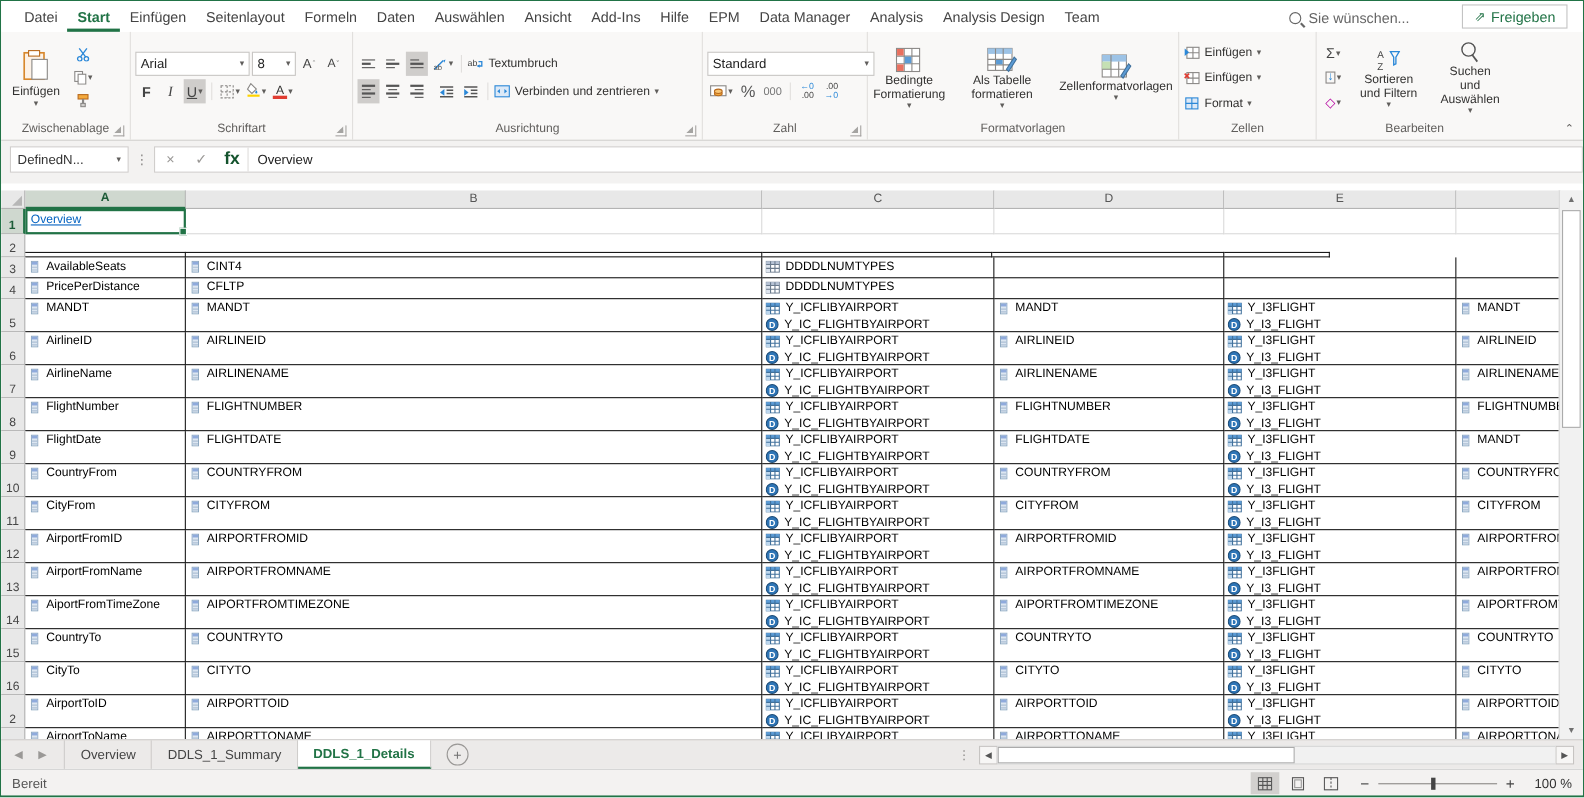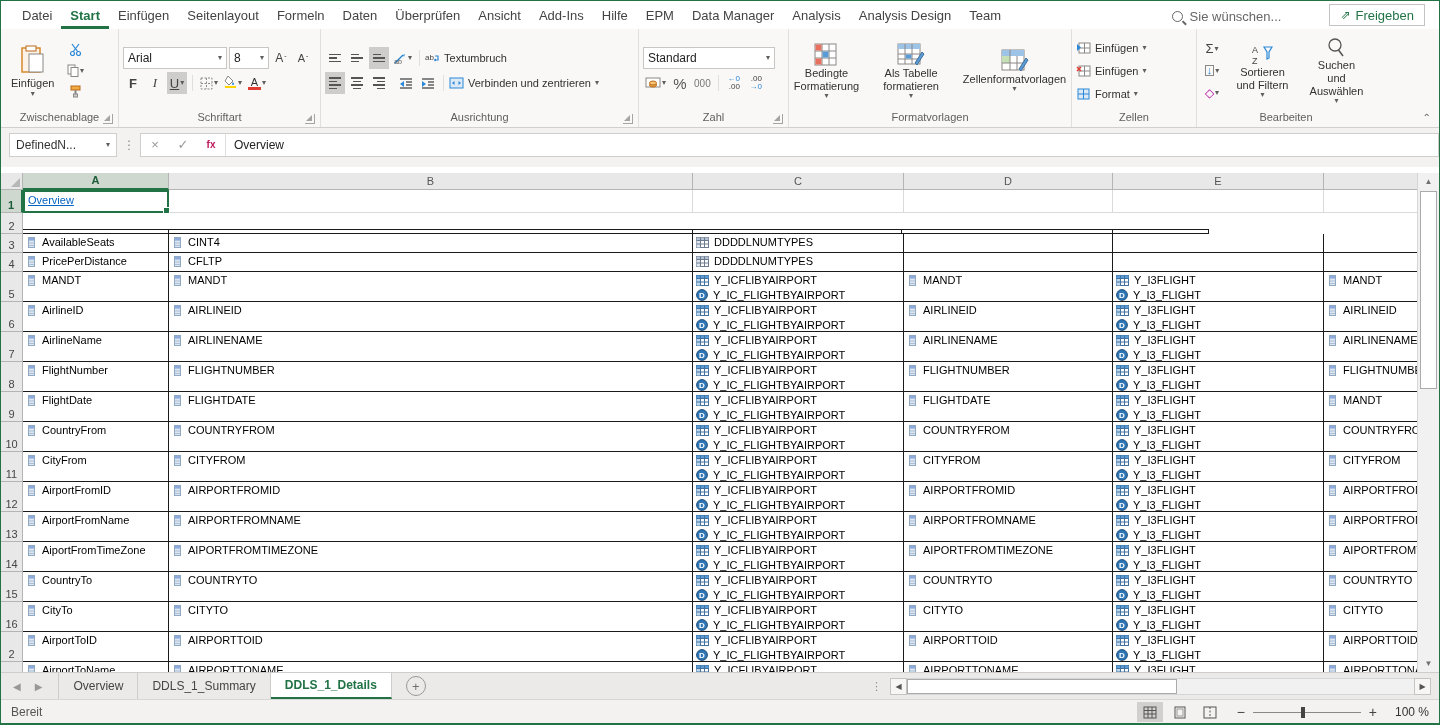--- a/index.html
+++ b/index.html
@@ -38,21 +38,21 @@
   .cellrow { display:flex; align-items:center; gap:4px; font-size:11px; color:#323130; height:21px; }
   .collapse { position:absolute; right:8px; bottom:4px; color:#605e5c; font-size:10px; }
   svg text { font-family:"Liberation Sans",sans-serif; }
 
   
   .fbar { height:39px; background:#f3f2f1; display:flex; align-items:center; padding:0 0 6px 8px; flex:none; gap:6px; }
   .namebox { width:108px; height:24px; background:#fff; border:1px solid #d0cecc; display:flex; align-items:center; font-size:12px; color:#333; padding:0 6px; justify-content:space-between; }
   .grip { color:#8a8886; font-size:12px; letter-spacing:-1px; }
   .fxwrap { flex:1; height:24px; background:#fff; border:1px solid #d0cecc; display:flex; align-items:center; margin-right:0; }
   .fxbtn { width:28px; text-align:center; color:#9a9896; font-size:13px; }
-  .fxbtn.fx { color:#be185d; font-weight:bold; font-size:10px; }
+  .fxbtn.fx { color:#14532d; font-weight:bold; font-size:16px; }
   .fsep { width:1px; height:100%; background:#e0dedc; margin-right:8px; }
   .fcontent { font-size:12px; color:#222; }
 
   
   .gridwrap { height:505px; background:#fff; position:relative; flex:none; overflow:hidden; padding-top:6px; }
   .colhead { display:flex; height:17px; }
   .cornerbox, .chcell, .gut { background:#e8e8e8; border-right:1px solid #b4b4b4; border-bottom:1px solid #b4b4b4; }
   .cornerbox { width:22px; position:relative; flex:none; }
   .cornerbox::after { content:""; position:absolute; right:2px; bottom:2px; border-style:solid; border-width:0 0 9px 9px; border-color:transparent transparent #b7b7b7 transparent; }
   .chcell { font-size:11px; color:#565656; text-align:center; line-height:16px; flex:none; }
@@ -105,21 +105,21 @@
 <div class="window">
 
   <div class="menubar">
     <div style="display:flex">
         <div class="mtab">Datei</div>
         <div class="mtab active">Start</div>
         <div class="mtab">Einfügen</div>
         <div class="mtab">Seitenlayout</div>
         <div class="mtab">Formeln</div>
         <div class="mtab">Daten</div>
-        <div class="mtab">Überprüfen</div>
+        <div class="mtab">Auswählen</div>
         <div class="mtab">Ansicht</div>
         <div class="mtab">Add-Ins</div>
         <div class="mtab">Hilfe</div>
         <div class="mtab">EPM</div>
         <div class="mtab">Data Manager</div>
         <div class="mtab">Analysis</div>
         <div class="mtab">Analysis Design</div>
         <div class="mtab">Team</div>
       </div>
     <div class="searchbox">
@@ -324,21 +324,21 @@
             </div>
           </div>
         </div>
       </div>
       <div class="rlabel"><span>Ausrichtung</span><span class="dlg"></span></div>
     </div>
 
     <div class="rgroup" style="width:150px">
       <div class="rbody">
         <div class="col" style="gap:3px;width:100%">
-          <div class="combo" style="width:132px">
+          <div class="combo" style="width:152px">
               <span>Standard</span>
               <span class="dd">▾</span>
             </div>
           <div class="row2">
             <div class="tbtn">
                 <svg width="16" height="14" viewBox="0 0 16 14">
                   <rect x="1" y="2" width="14" height="9" fill="#fff" stroke="#8a8886"></rect>
                   <ellipse cx="8" cy="9" rx="3.5" ry="2" fill="#f3a93c" stroke="#b86a1e"></ellipse>
                   <ellipse cx="8" cy="7" rx="3.5" ry="2" fill="#f8c575" stroke="#b86a1e"></ellipse>
                 </svg>

